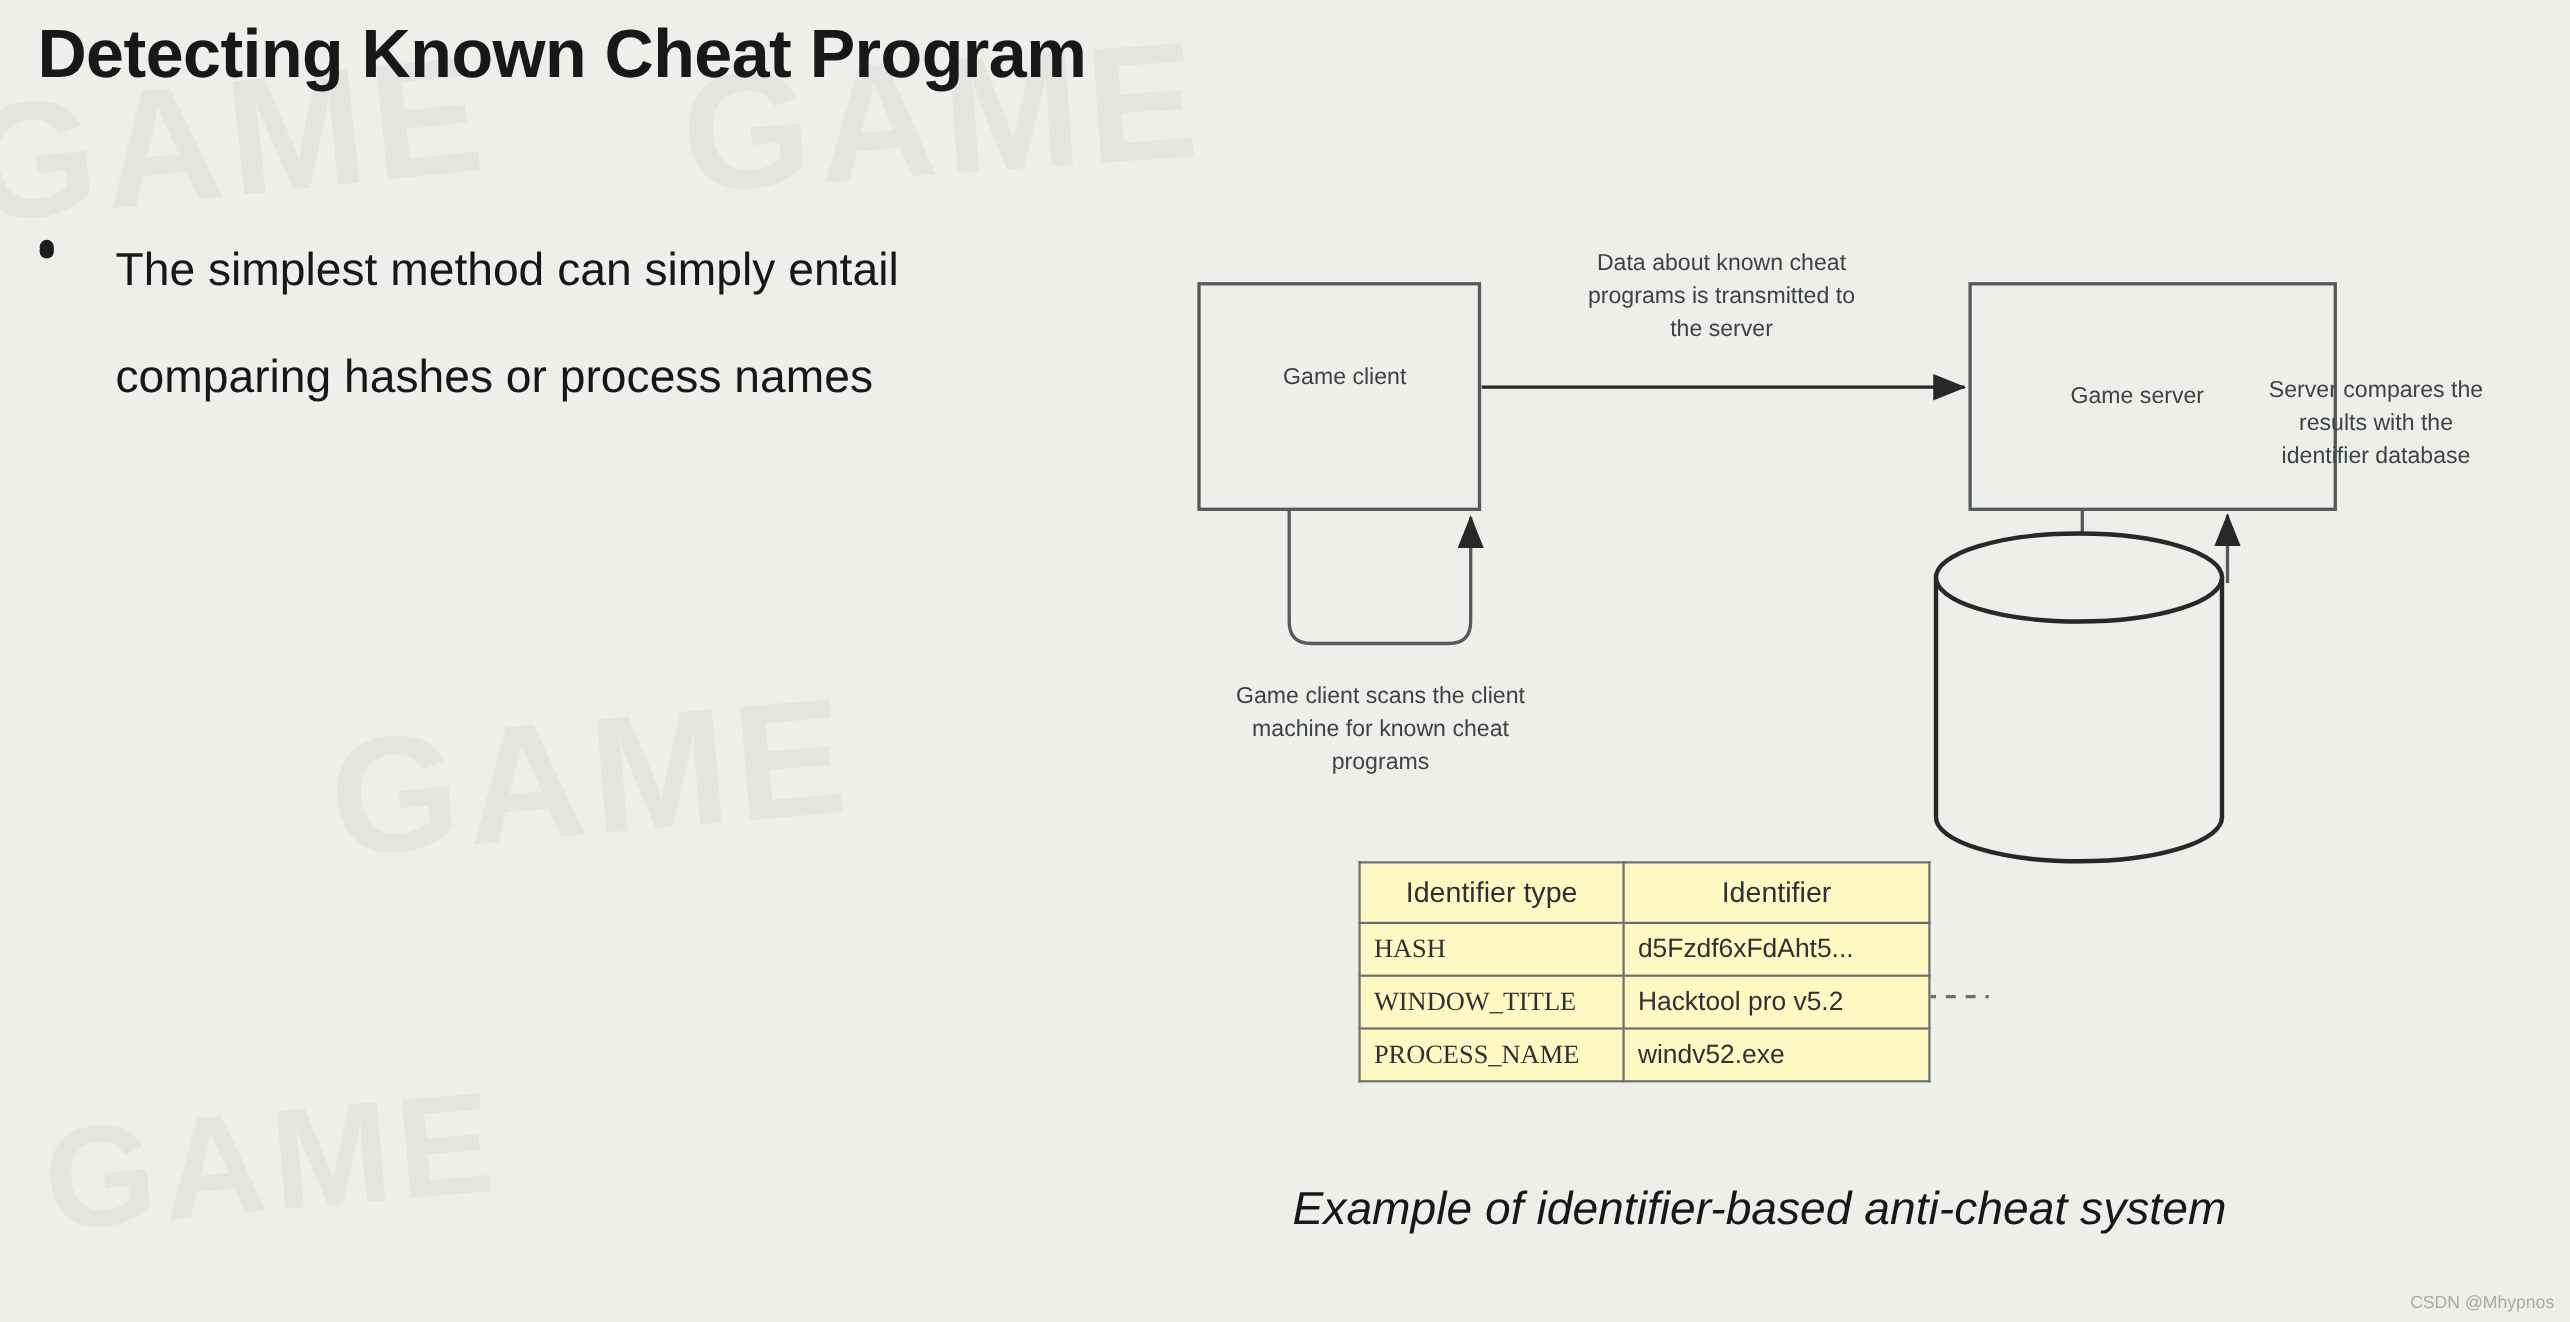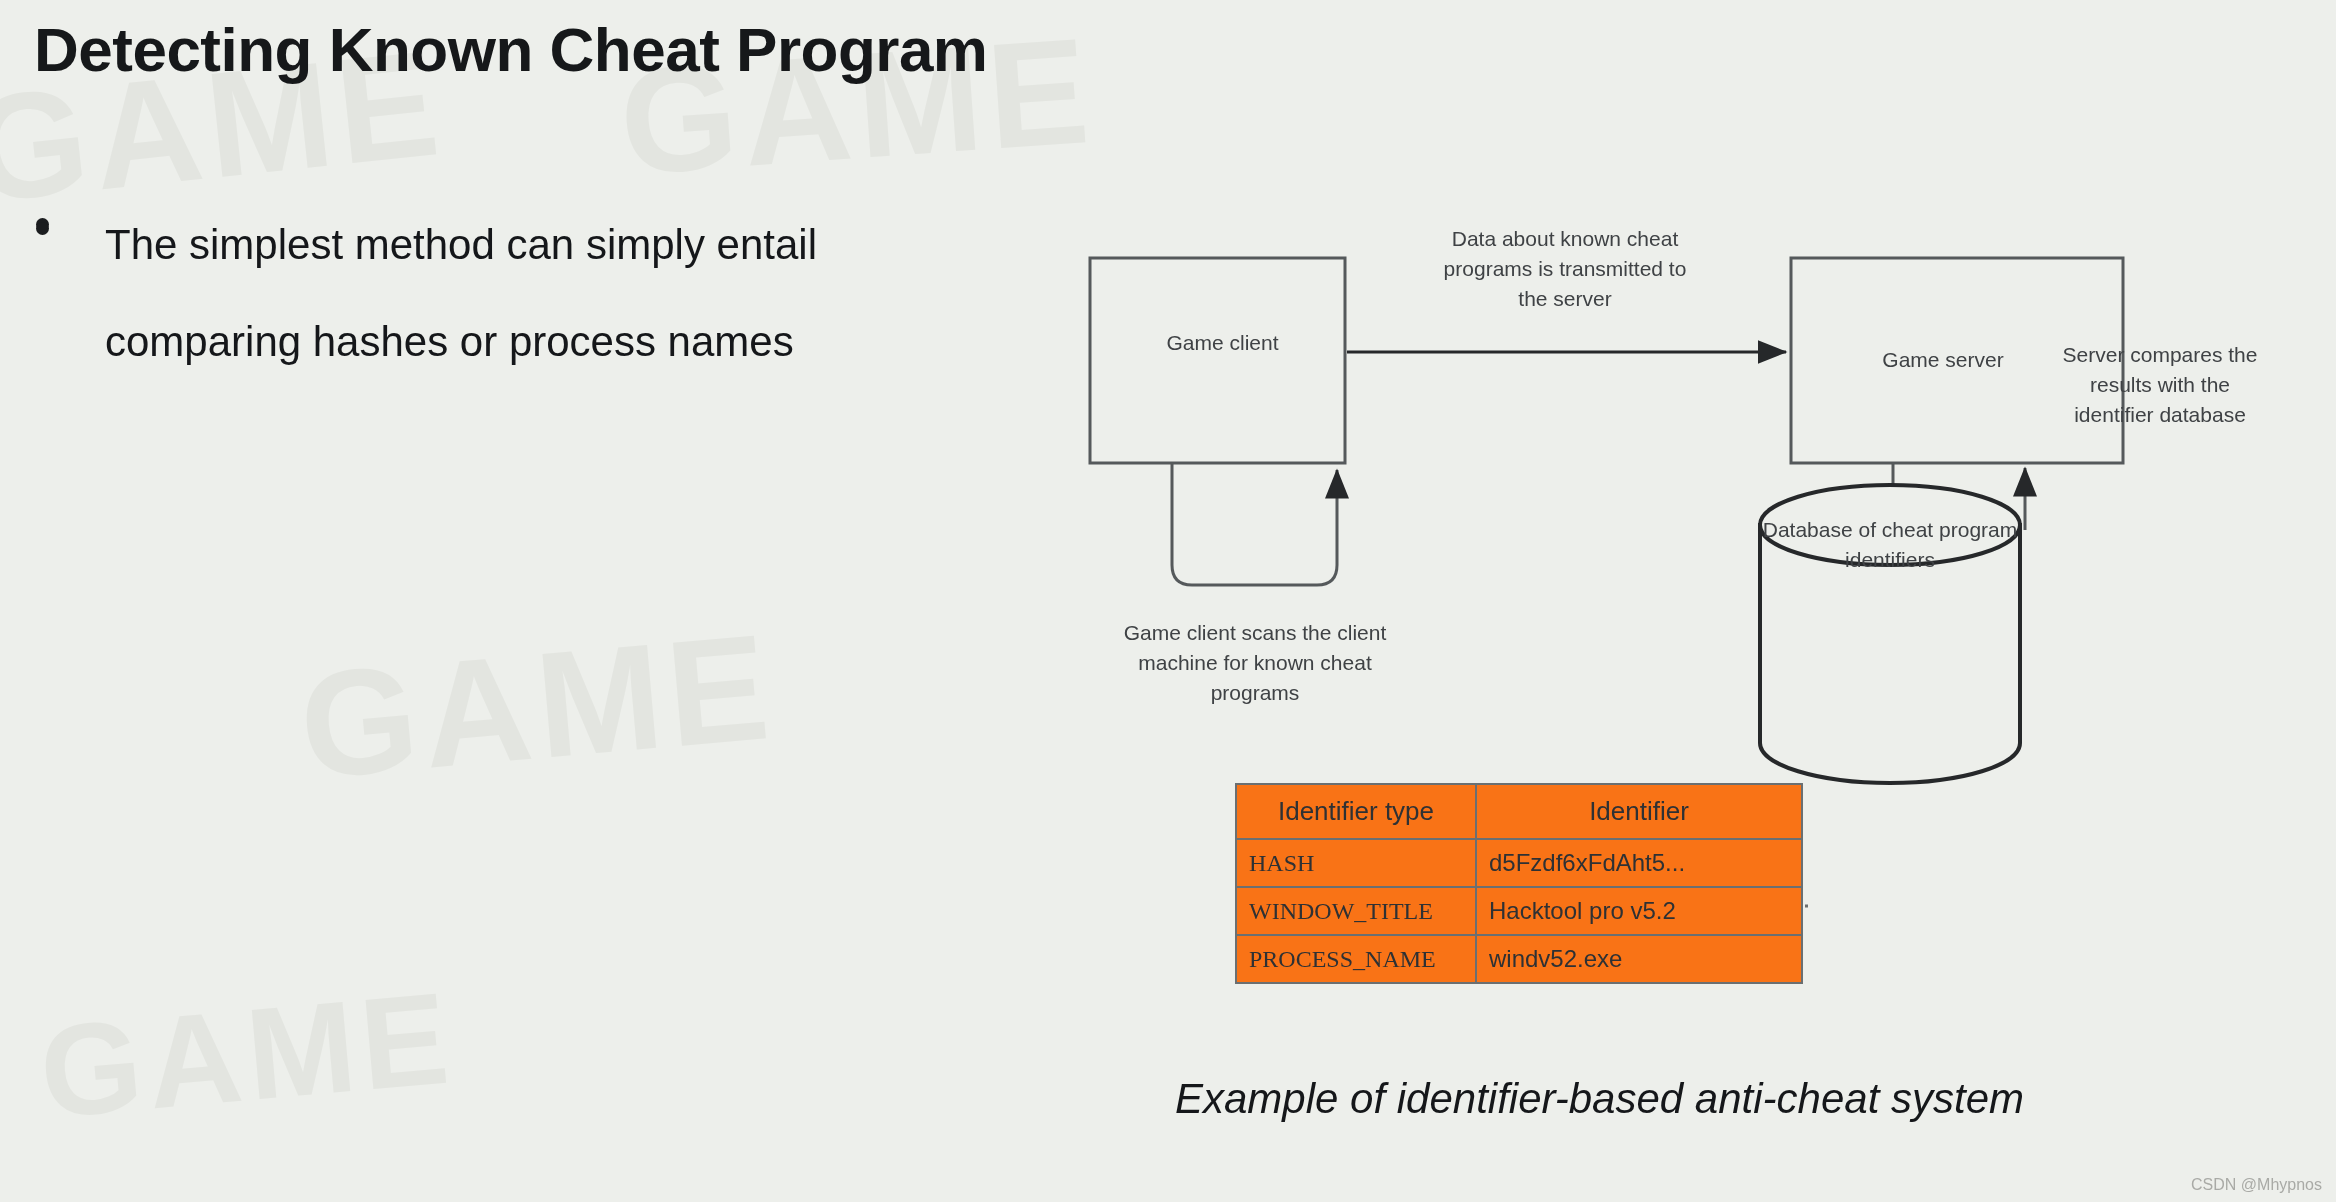--- a/index.html
+++ b/index.html
@@ -105,23 +105,23 @@
     font-size: 16px;
     color: #a9aaa6;
     font-family: "Liberation Sans", sans-serif;
   }
 
   
   #idtable {
     position: absolute;
     left: 1235px;
     top: 783px;
-    width: 568px;
+    width: 520px;
     border-collapse: collapse;
-    background: #f97316;
+    background: #fef9c3;
   }
   #idtable th, #idtable td {
     border: 2px solid #6b6f71;
     font-size: 24px;
     color: #2e3134;
     font-weight: 400;
     padding: 9px 12px;
     text-align: left;
   }
   #idtable th { text-align: center; font-size: 26px; padding: 11px 12px; }
@@ -185,22 +185,20 @@
 the server</div>
 
     <div class="edge-label" style="left:20px; top:388px; width:350px;">Game client scans the client
 machine for known cheat
 programs</div>
 
     <div class="edge-label" style="left:955px; top:110px; width:290px;">Server compares the
 results with the
 identifier database</div>
 
-    <div class="cyl-label" style="left:700px; top:285px; width:260px;">Database of cheat program
-identifiers</div>
   </div>
 
   <table id="idtable">
     <thead>
       <tr>
         <th>Identifier type</th>
         <th>Identifier</th>
       </tr>
     </thead>
     <tbody>

